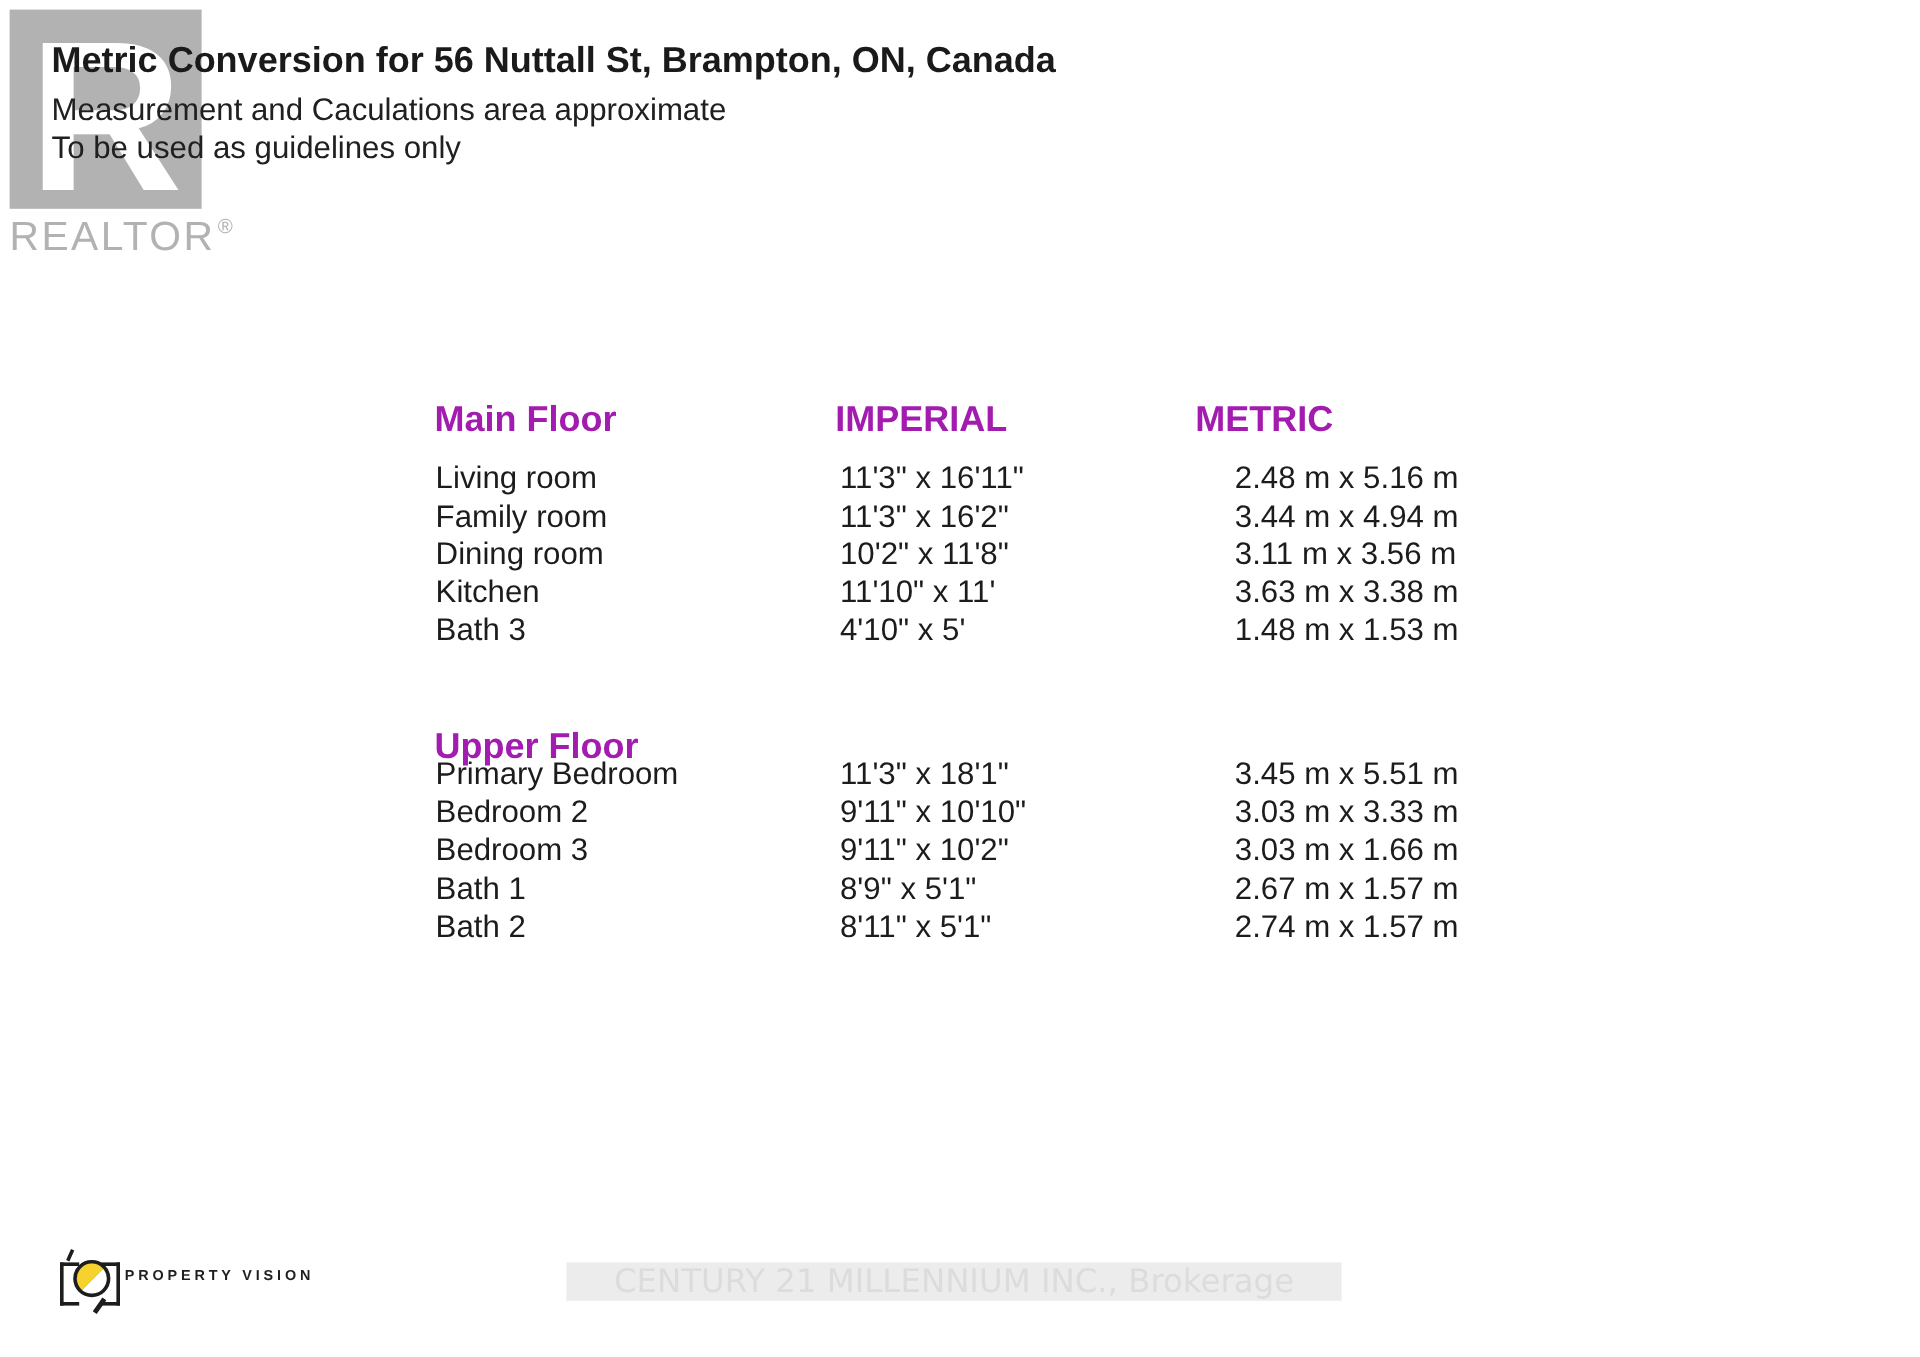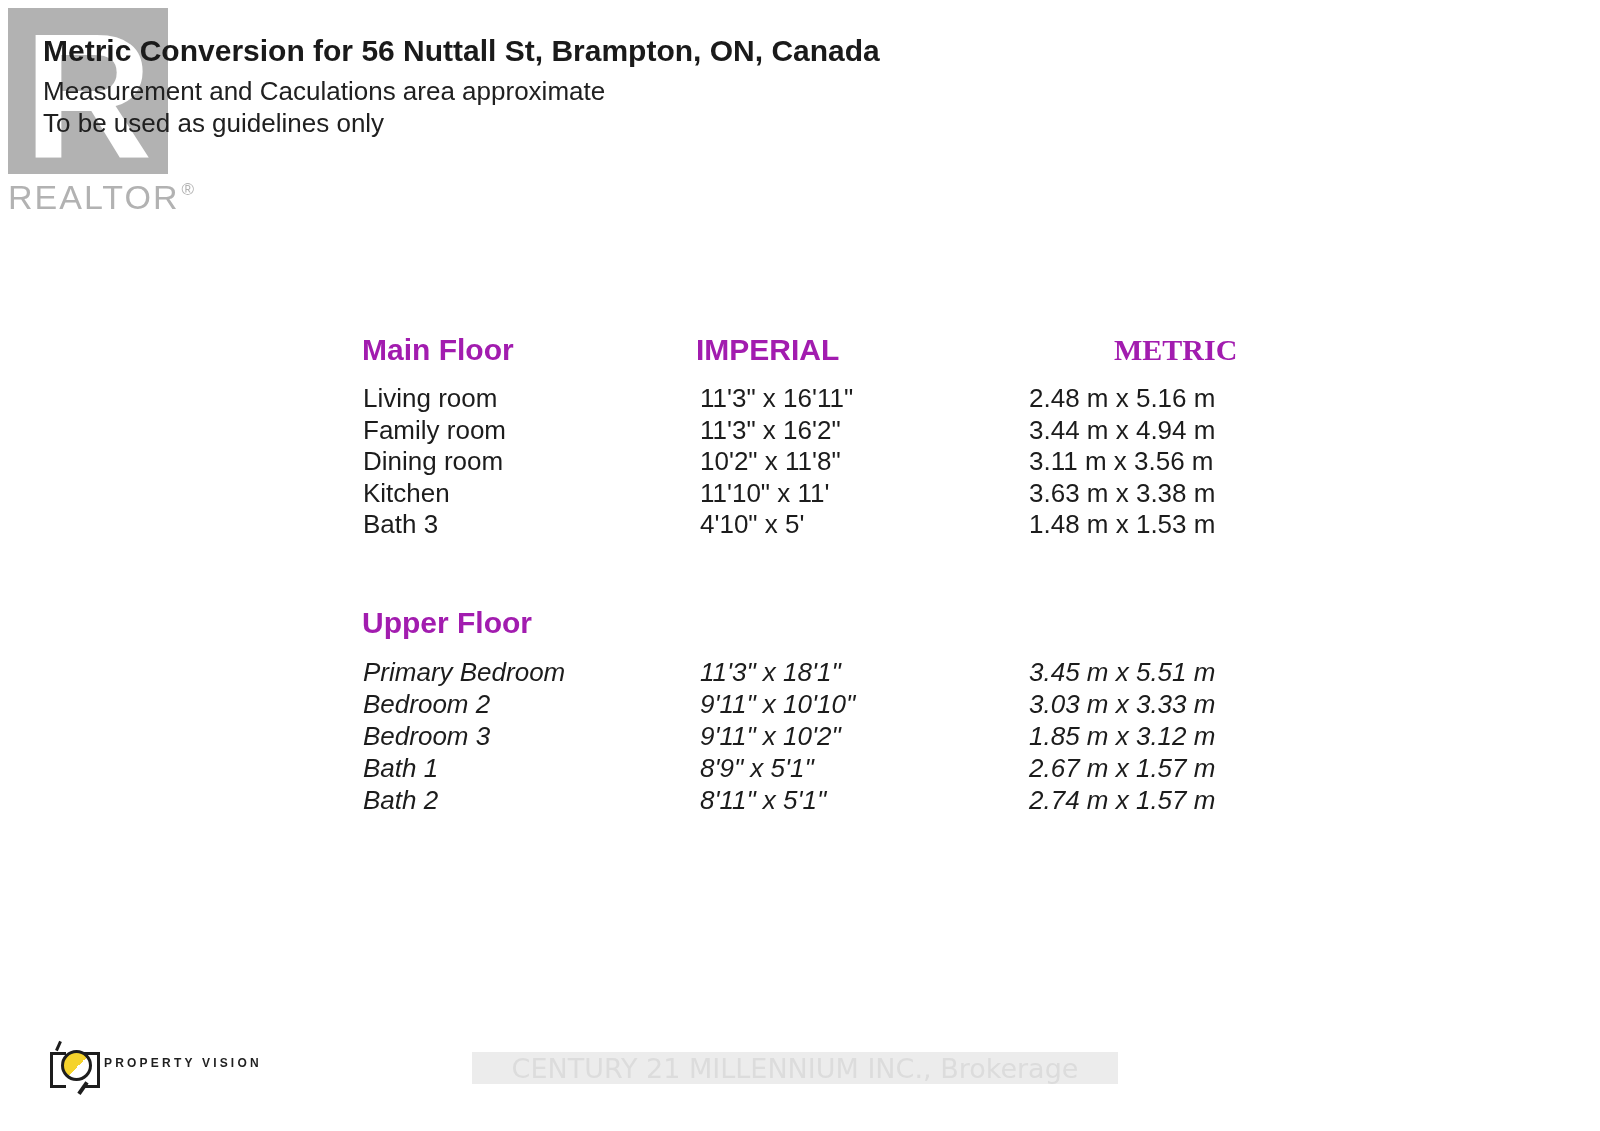--- a/index.html
+++ b/index.html
@@ -64,21 +64,21 @@
   .thead-row span, .sec-head span {
     position: absolute;
     font-size: 30px;
     font-weight: bold;
     line-height: 36px;
     white-space: nowrap;
     color: #a21caf;
   }
   .pos-room { left: 362px; }
   .pos-imp-h { left: 696px; }
-  .pos-met-h { left: 1114px; font-family: Liberation Serif, serif; }
+  .pos-met-h { left: 996px; }
 
   .rows-block { position: absolute; left: 0; right: 0; z-index: 1; }
   .trow { position: relative; height: 31.5px; }
   .trow span {
     position: absolute;
     font-size: 26px;
     line-height: 31.5px;
     white-space: nowrap;
     color: #1c1c1c;
   }
@@ -194,35 +194,35 @@
       <span class="c-room">Bath 3</span>
       <span class="c-imp">4'10" x 5'</span>
       <span class="c-met">1.48 m x 1.53 m</span>
     </div>
   </div>
 
   <div class="sec-head" style="top:605px;">
     <span class="pos-room">Upper Floor</span>
   </div>
 
-  <div class="rows-block rows-upper" style="top:656px;font-style:italic;">
+  <div class="rows-block rows-upper" style="top:628px;">
     <div class="trow">
       <span class="c-room">Primary Bedroom</span>
       <span class="c-imp">11'3" x 18'1"</span>
       <span class="c-met">3.45 m x 5.51 m</span>
     </div>
     <div class="trow">
       <span class="c-room">Bedroom 2</span>
       <span class="c-imp">9'11" x 10'10"</span>
       <span class="c-met">3.03 m x 3.33 m</span>
     </div>
     <div class="trow">
       <span class="c-room">Bedroom 3</span>
       <span class="c-imp">9'11" x 10'2"</span>
-      <span class="c-met">1.85 m x 3.12 m</span>
+      <span class="c-met">3.03 m x 1.66 m</span>
     </div>
     <div class="trow">
       <span class="c-room">Bath 1</span>
       <span class="c-imp">8'9" x 5'1"</span>
       <span class="c-met">2.67 m x 1.57 m</span>
     </div>
     <div class="trow">
       <span class="c-room">Bath 2</span>
       <span class="c-imp">8'11" x 5'1"</span>
       <span class="c-met">2.74 m x 1.57 m</span>

